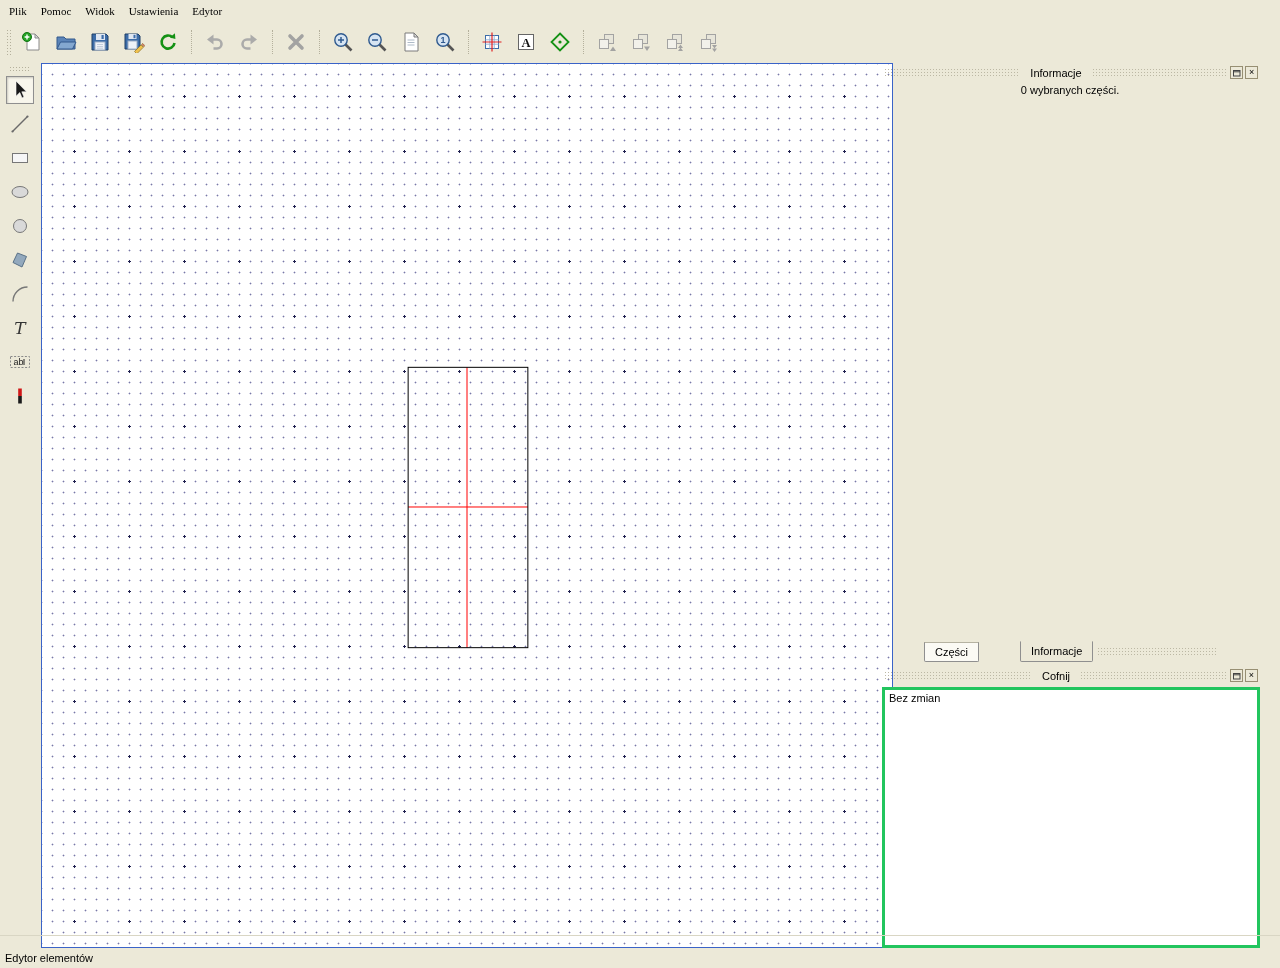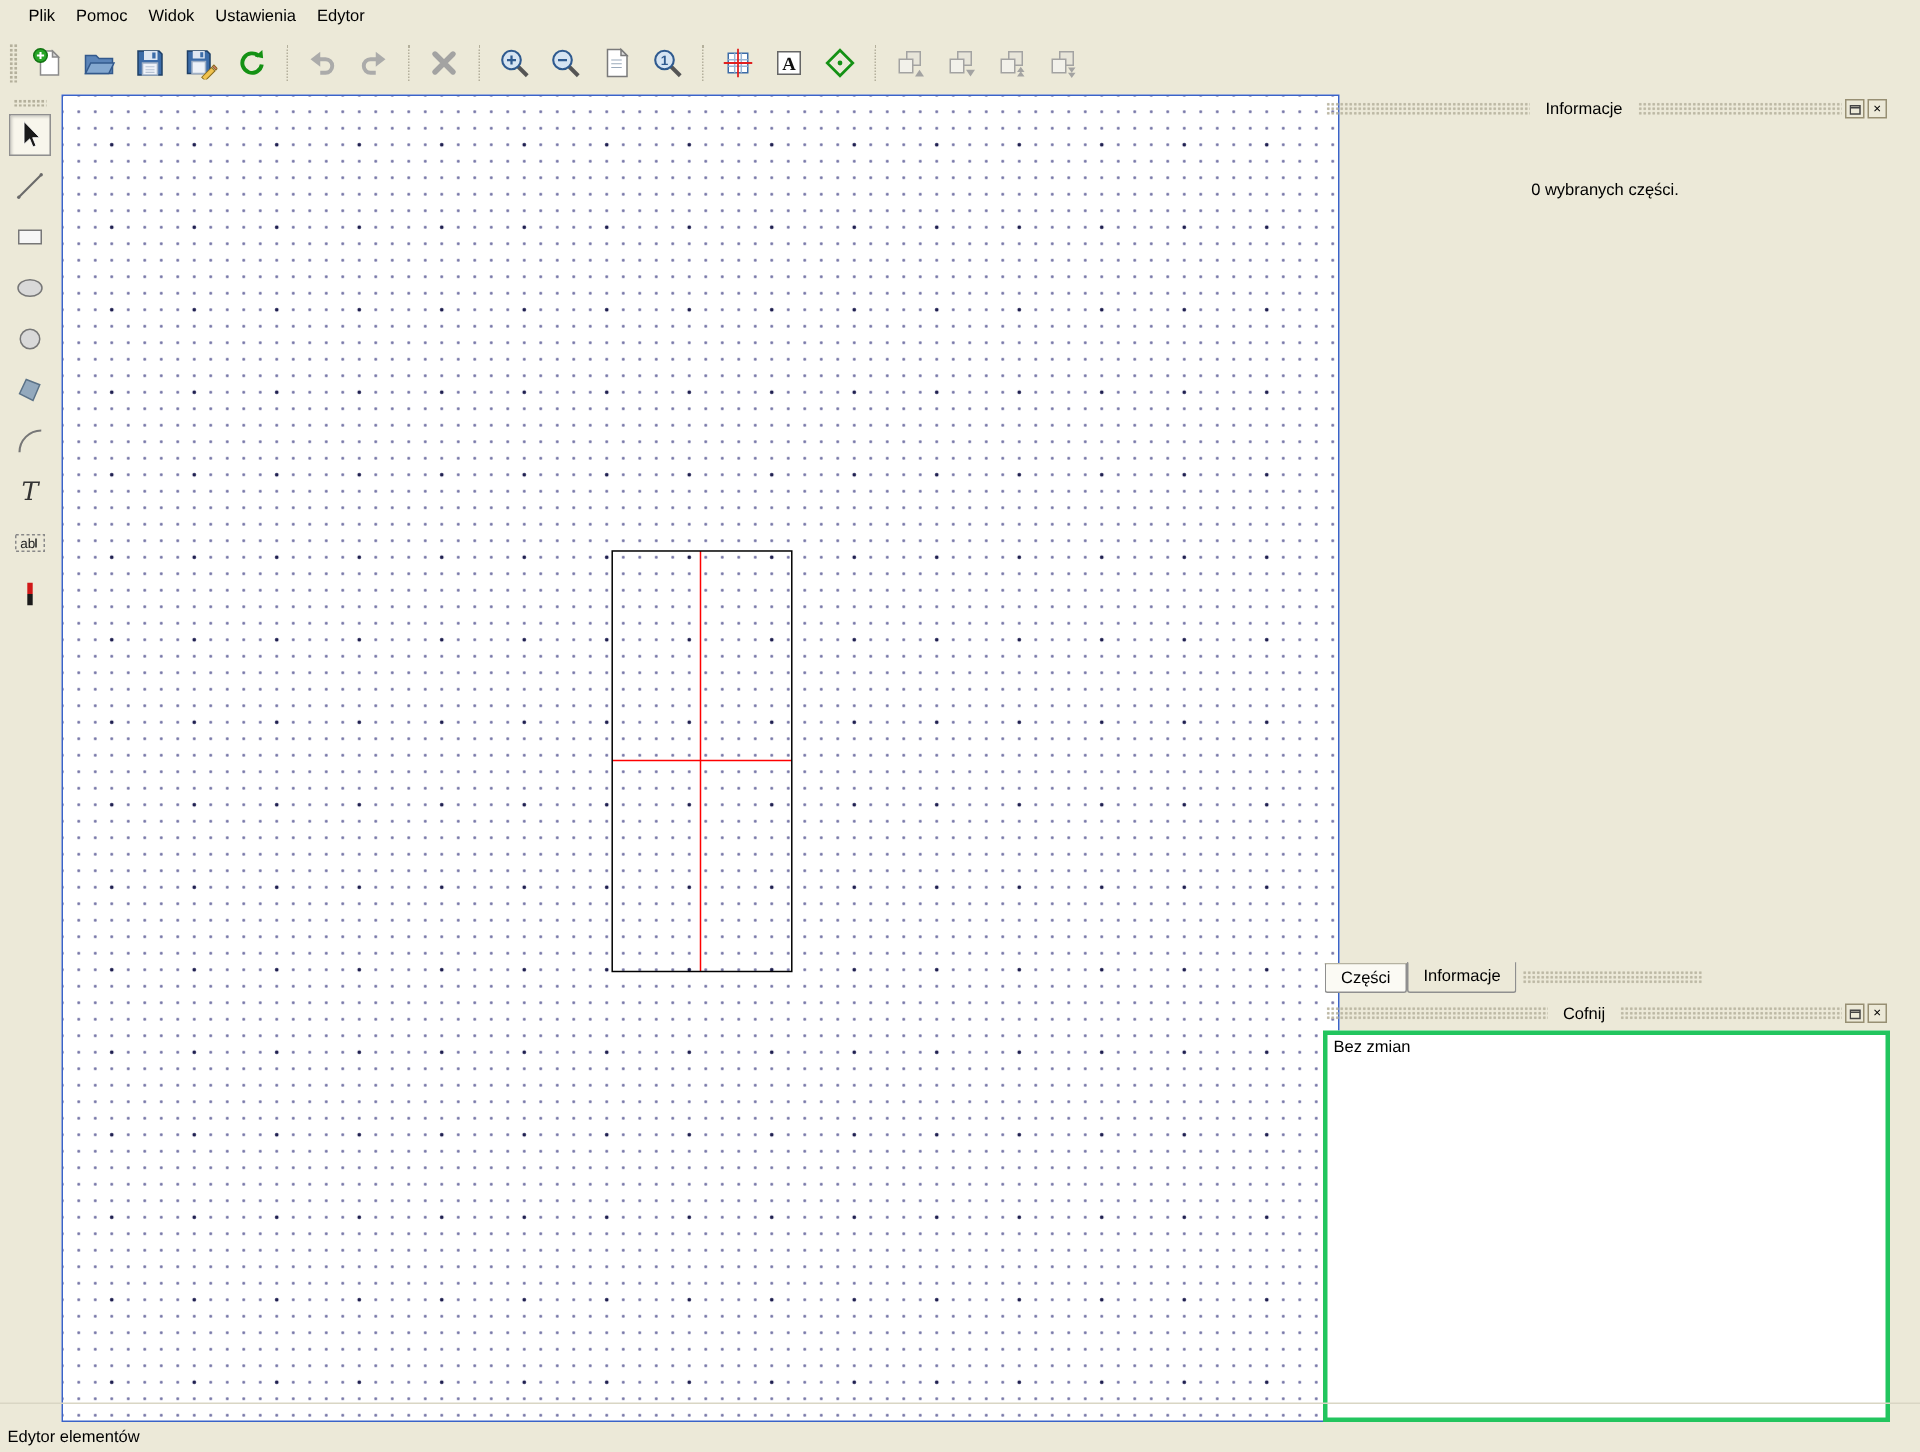--- a/index.html
+++ b/index.html
@@ -6,21 +6,21 @@
   html, body { width: 1280px; height: 968px; }
   body {
     font-family: "Liberation Sans", sans-serif;
     font-size: 11px;
     color: #000;
     background: #ece9d8;
   }
   .app { position: relative; width: 1280px; height: 968px; background: #ece9d8; overflow: hidden; }
 
   
-  .menubar { position: absolute; top: 0; left: 0; right: 0; height: 22px; display: flex; align-items: center; padding-left: 12px; }
+  .menubar { position: absolute; top: 0; left: 0; right: 0; height: 22px; display: flex; align-items: center; padding-left: 2px; font-family: Liberation Serif, serif; }
   .menu-item { padding: 3px 7px; cursor: default; }
 
   
   .toolbar { position: absolute; top: 22px; left: 0; right: 0; height: 40px; display: flex; align-items: center; padding-left: 3px; }
   .tb-handle { width: 6px; height: 26px; margin: 0 3px; background-image: radial-gradient(#b4b09c 0.9px, transparent 1px); background-size: 3px 3px; }
   .tb-btn { width: 34px; height: 32px; display: flex; align-items: center; justify-content: center; border: 1px solid transparent; }
   .tb-btn.disabled { opacity: 0.95; }
   .tb-sep { width: 1px; height: 24px; border-left: 1px dotted #b4b09c; margin: 0 6px; }
 
   
@@ -38,25 +38,25 @@
   .element-svg { position: absolute; left: 0; top: 0; width: 100%; height: 100%; }
 
   
   .right-panel { position: absolute; left: 880px; top: 62px; width: 380px; height: 888px; }
   .dock-titlebar { position: absolute; left: 2px; right: 0; height: 15px; display: flex; align-items: center; }
   .dock-fill { flex: 1; height: 9px; margin: 0 2px; background-image: radial-gradient(#beba a6 0.8px, transparent 1px); }
   .dock-fill, .tabs-tail { background-image: radial-gradient(#bcb8a4 0.8px, transparent 1px); background-size: 3px 3px; }
   .dock-title-text { padding: 0 8px; white-space: nowrap; }
   .dock-btns { display: flex; gap: 2px; margin-right: 2px; }
   .dock-btn { width: 13px; height: 13px; border: 1px solid #978f73; background: #ece9d8; display: flex; align-items: center; justify-content: center; font-size: 9px; line-height: 1; cursor: default; }
-  .info-message { position: absolute; left: 0; right: 0; top: 22px; text-align: center; margin-top: 37px; }
+  .info-message { position: absolute; left: 0; right: 0; top: 22px; text-align: center; }
 
   
   .tabs { position: absolute; left: 3px; top: 579px; height: 21px; display: flex; align-items: stretch; }
-  .tab { padding: 3px 10px 4px 10px; border: 1px solid #8f8f8f; border-radius: 0 0 2px 2px; cursor: default; }
+  .tab { padding: 3px 10px 4px 10px; border: 1px solid #8f8f8f; border-radius: 0 0 2px 2px; cursor: default; margin-left: 41px; }
   .tab.inactive { background: #fbfaf4; margin-top: 1px; border-top-color: #b5b2a1; }
   .tab.active { background: #ece9d8; border-top-color: transparent; }
   .tabs-tail { width: 120px; height: 9px; align-self: center; margin-left: 4px; }
 
   
   .undo-list { position: absolute; left: 2px; right: 0; top: 625px; bottom: 2px; background: #fff; border: 3px solid #22c55e; overflow: hidden; }
   .undo-item { padding: 2px 4px; }
 
   
   .statusbar { position: absolute; left: 0; right: 0; bottom: 0; height: 18px; padding: 16px 5px; border-top: 1px solid #d9d6c4; }

